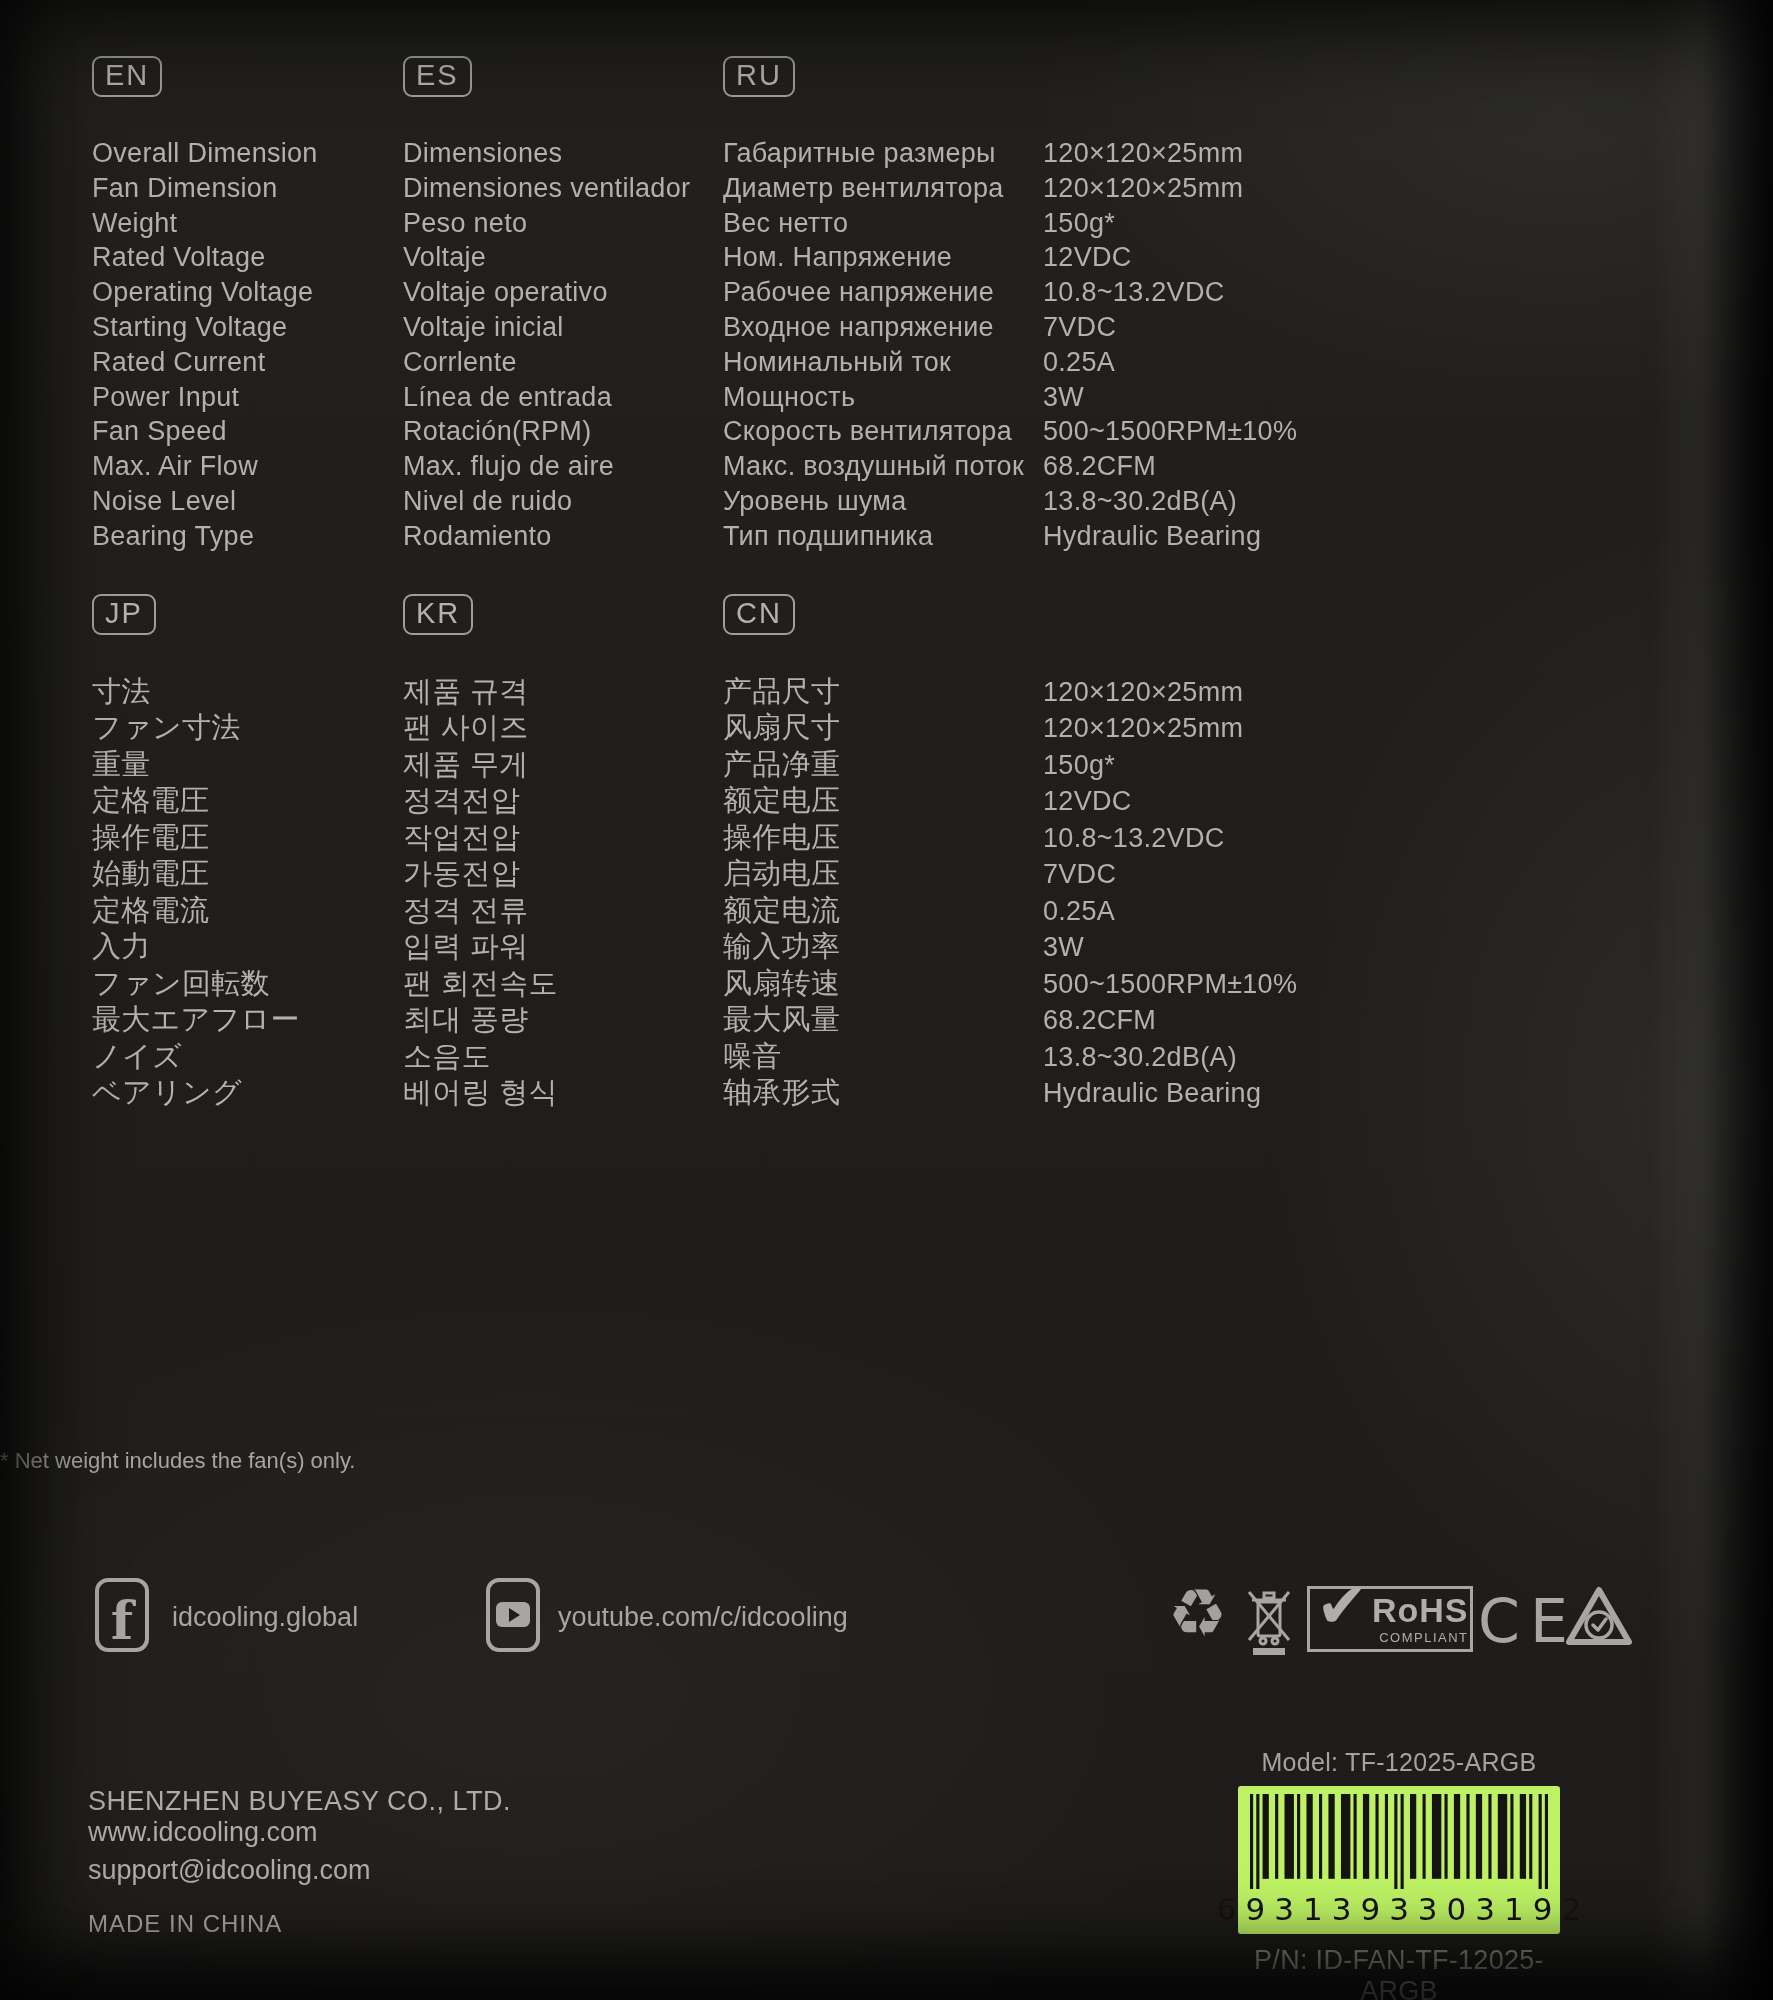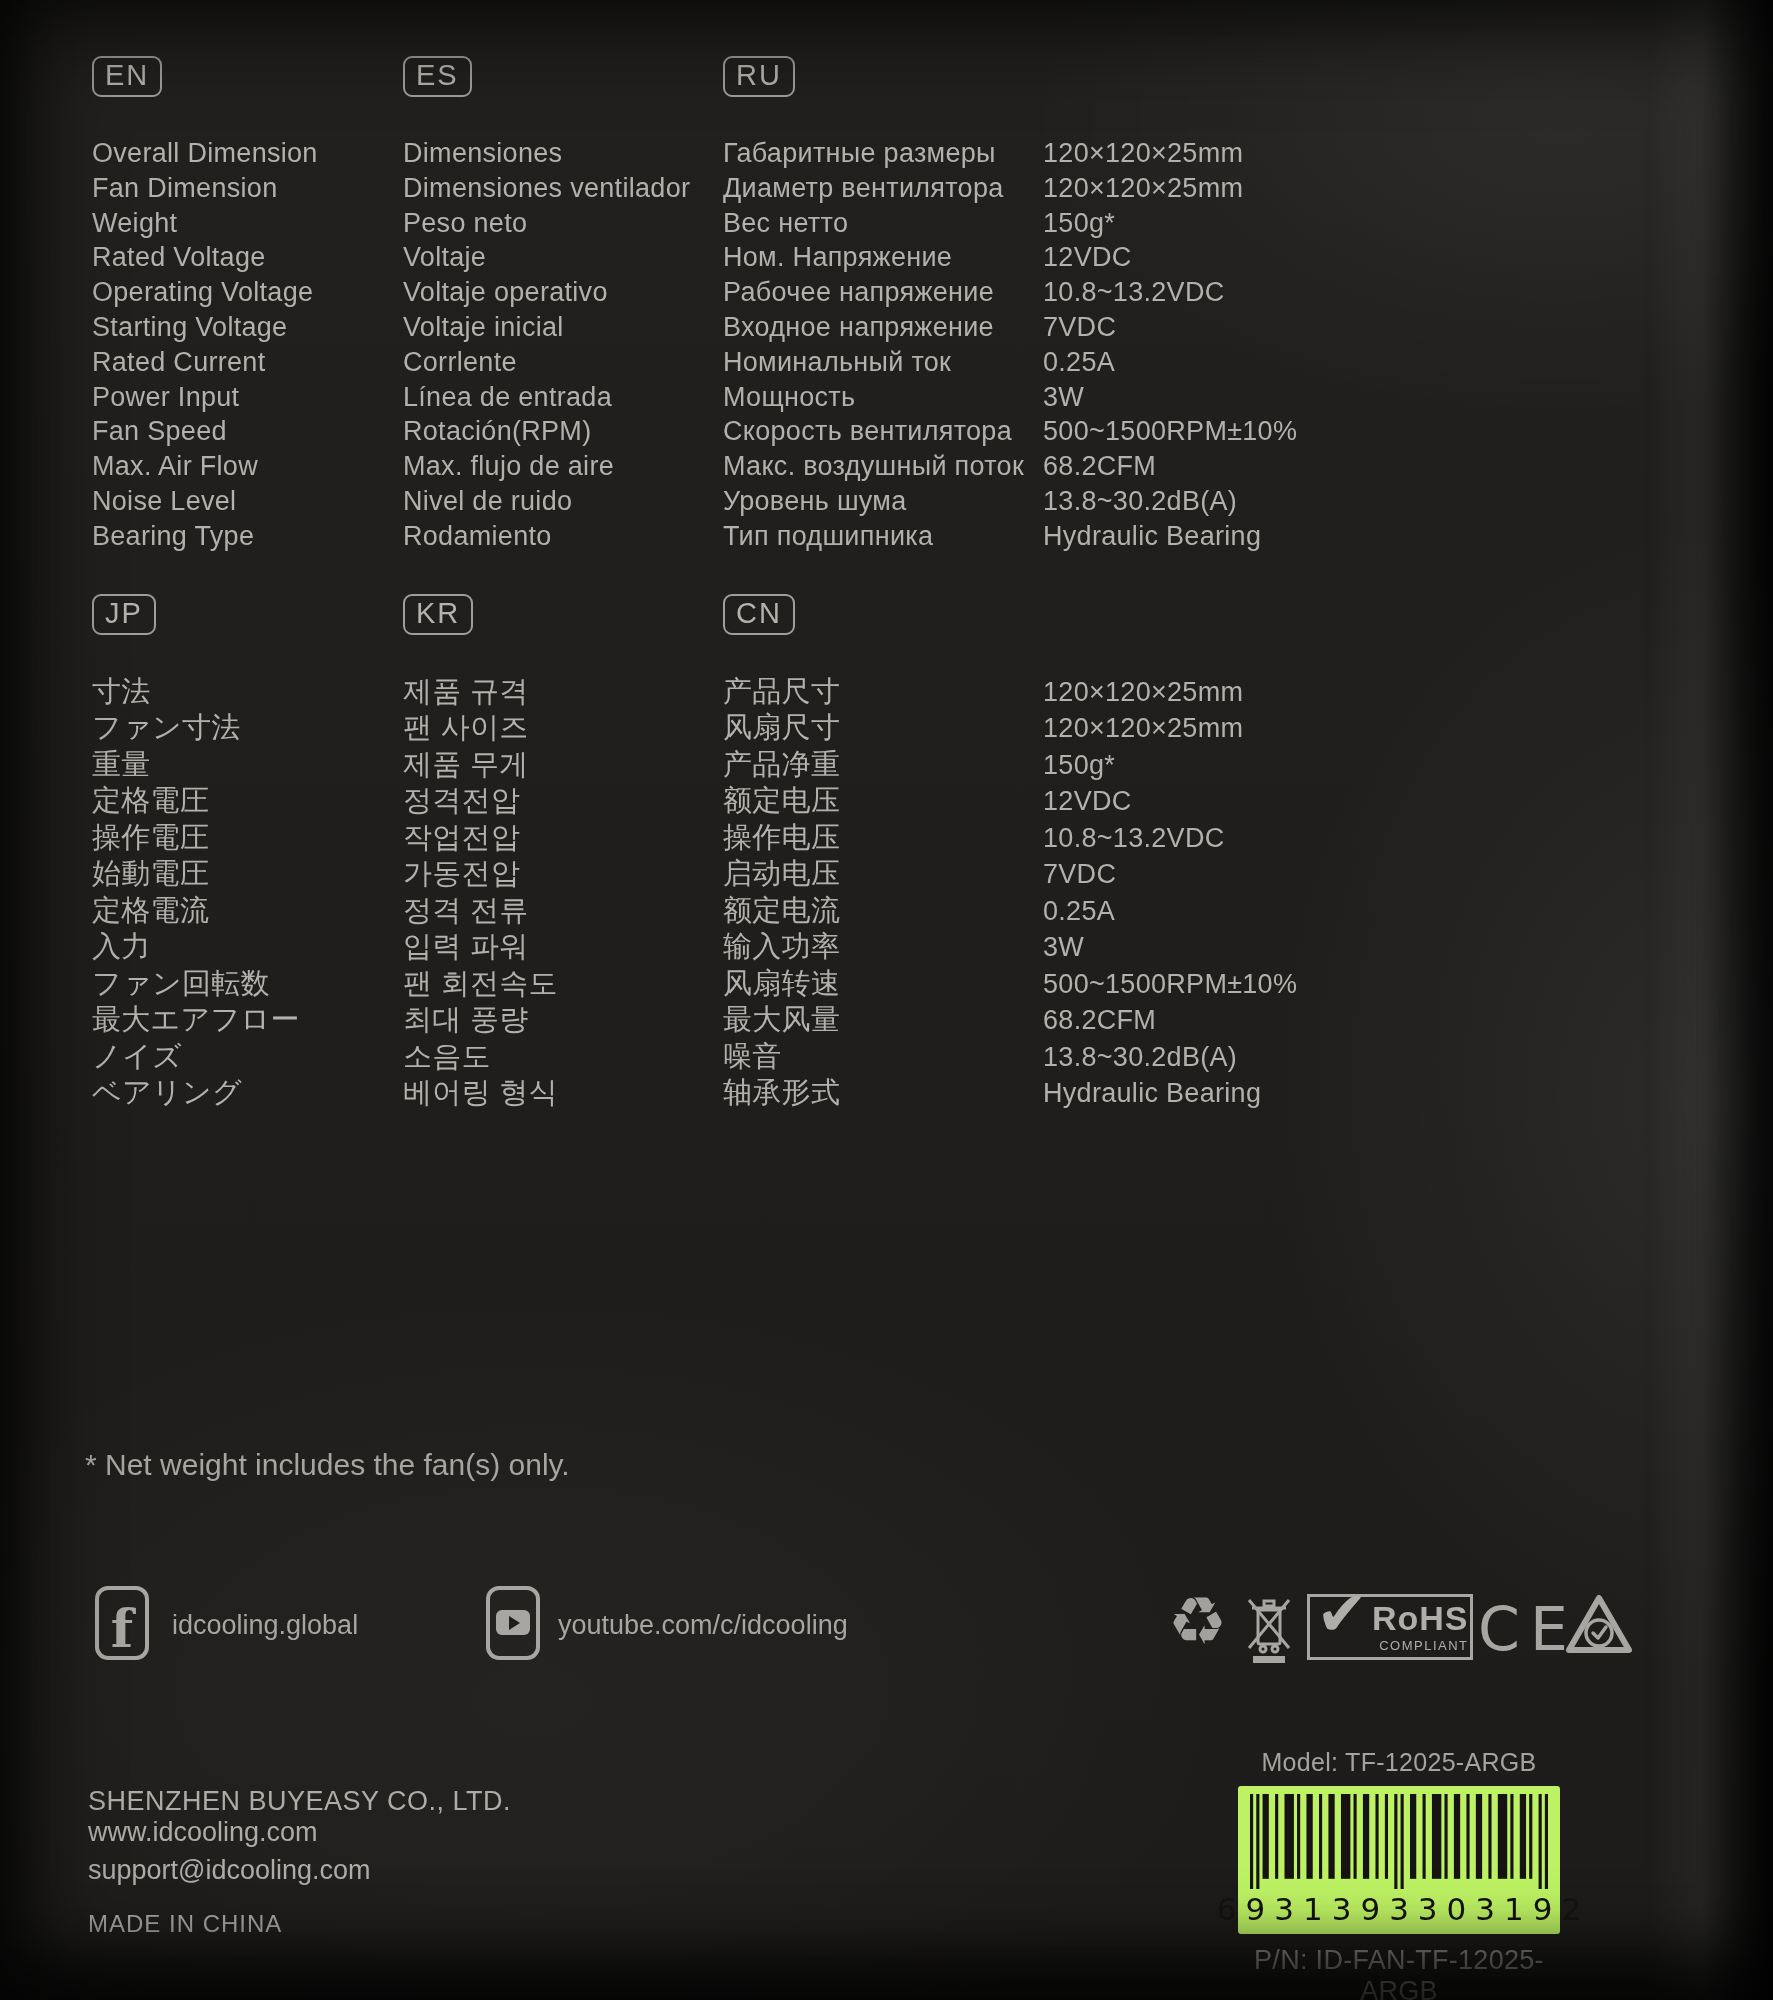--- a/index.html
+++ b/index.html
@@ -31,21 +31,21 @@
   .c1{width:311px;}
   .c2{width:320px;}
   .c3{width:320px;}
   .c4{flex:1;}
   .spec-section.latin .spec-row{line-height:34.8px;font-size:27px;}
   .spec-section.cjk{margin-top:40px;}
   .spec-section.cjk .spec-row{line-height:35.5px;font-size:29px;}
   .spec-section.cjk .c4{font-size:27px;}
 
   
-  .footnote{margin-top:336px;padding-left:85px;font-size:30px;color:#a7a5a1;}
+  .footnote{margin-top:336px;font-size:22px;color:#a7a5a1;}
 
   
   .social-row{position:relative;height:95px;margin-top:104px;}
   .soc-abs{position:absolute;top:0;}
   .sq-icon{width:54px;height:74px;border:4px solid #a8a6a2;border-radius:13px;
     display:flex;align-items:center;justify-content:center;box-sizing:border-box;}
   .fb-f{font-size:52px;font-weight:bold;color:#a8a6a2;line-height:1;margin-top:12px;font-family:"DejaVu Serif","Liberation Serif",serif;}
   .yt-inner{width:34px;height:25px;background:#a8a6a2;border-radius:6px;display:flex;align-items:center;justify-content:center;}
   .yt-play{width:0;height:0;border-left:11px solid #1f1e1c;border-top:7px solid transparent;border-bottom:7px solid transparent;margin-left:2px;}
   .soc-label{font-size:27px;color:#a8a6a2;top:24px;}

